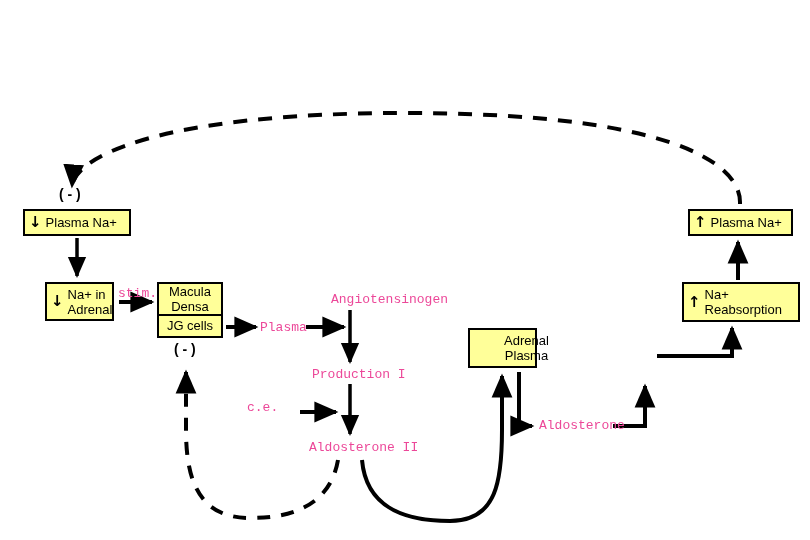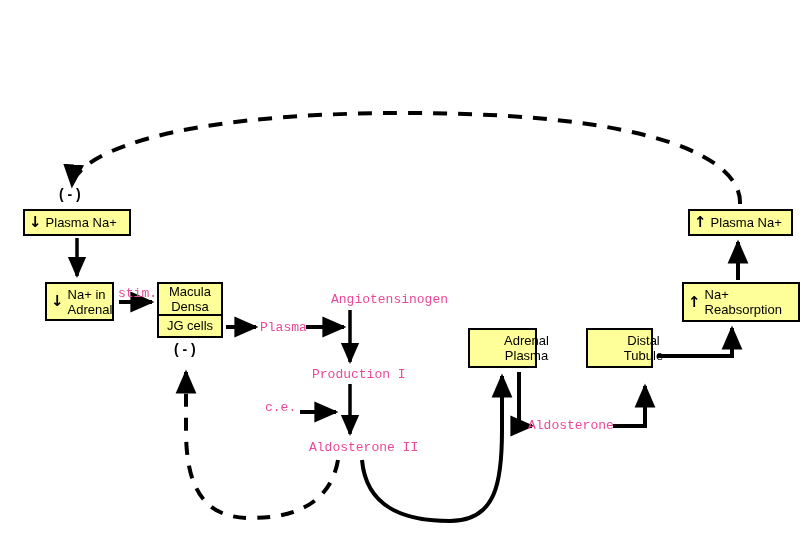--- a/index.html
+++ b/index.html
@@ -176,35 +176,31 @@
   </div>
 
   <div class="minus-label" style="left:174px; top:341px;">( - )</div>
 
   <div class="plain-label" style="left:260px; top:320px;">Plasma</div>
 
   <div class="plain-label" style="left:303px; top:292px;margin-left:28px;">Angiotensinogen</div>
 
   <div class="plain-label" style="left:312px; top:367px;">Production I</div>
 
-  <div class="plain-label" style="left:265px; top:400px;">c.e.</div>
+  <div class="plain-label" style="left:247px; top:400px;">c.e.</div>
 
   <div class="plain-label" style="left:309px; top:440px;">Aldosterone II</div>
 
   <div class="node-box centered" style="left:468px; top:328px; width:69px; height:40px; flex-direction:column;">
     <span>Adrenal</span>
     <span>Plasma</span>
   </div>
 
-  <div class="plain-label" style="left:528px; top:418px;">Aldosterone</div>
-
-  <div class="node-box centered" style="left:586px; top:328px; width:67px; height:40px; flex-direction:column;">
-    <span>Distal</span>
-    <span>Tubule</span>
-  </div>
+  <div class="plain-label" style="left:539px; top:418px;">Aldosterone</div>
+
 
   <div class="node-box" style="left:682px; top:282px; width:118px; height:40px;">
     <span class="arrow-glyph">↑</span>
     <span class="box-label">Na+
 Reabsorption</span>
   </div>
 
   <div class="node-box" style="left:688px; top:209px; width:105px; height:27px;">
     <span class="arrow-glyph">↑</span>
     <span class="box-label">Plasma Na+</span>

